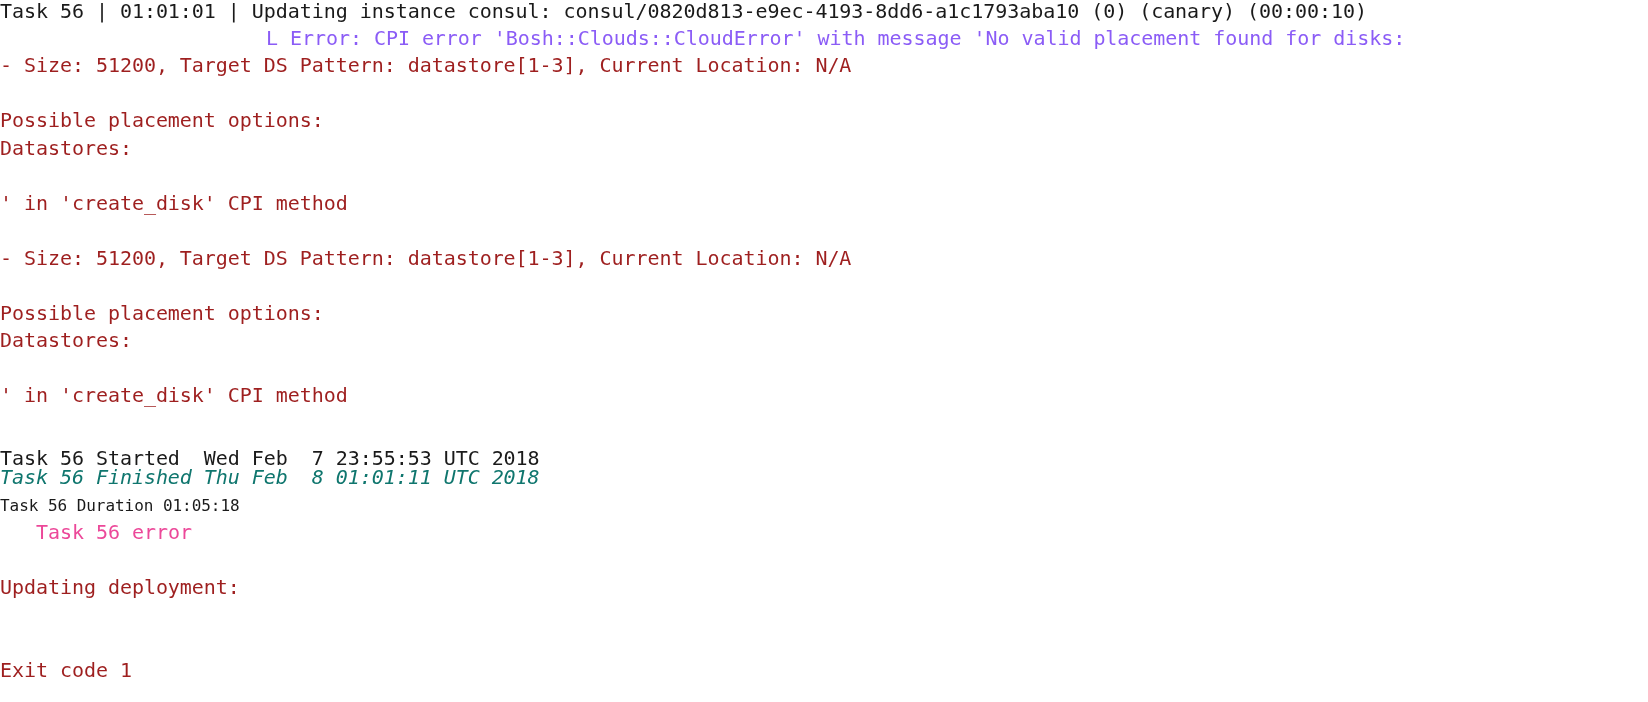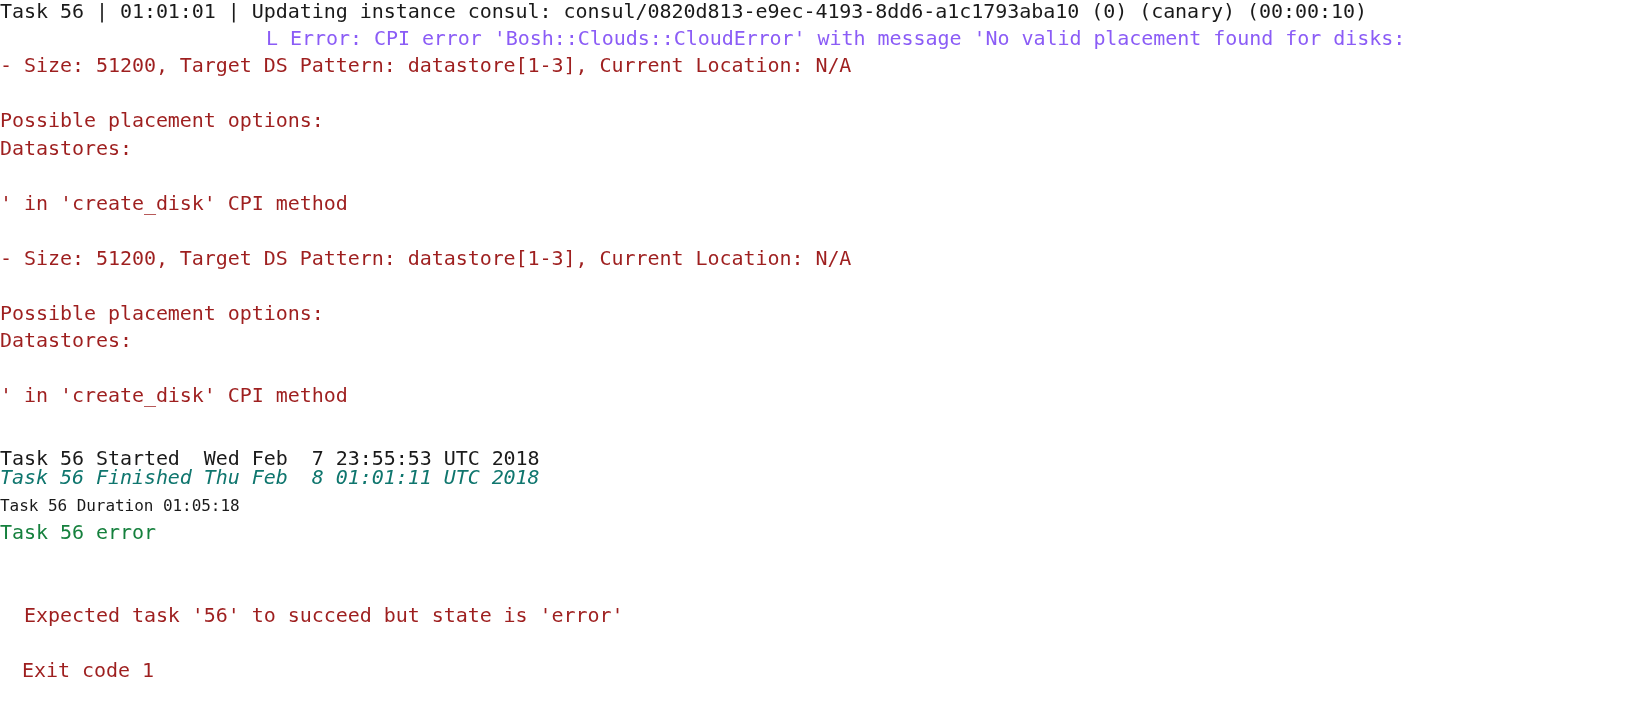--- a/index.html
+++ b/index.html
@@ -59,18 +59,18 @@
     <div class="line cond" style="top: 245px; left: 0px; font-size: 20px; line-height: 27.4px;"><span class="seg red" style="color: rgb(158, 31, 31);">- Size: 51200, Target DS Pattern: datastore[1-3], Current Location: N/A</span></div>
     <div class="line cond blank" style="top: 272px; left: 0px; font-size: 20px; line-height: 27.4px;">&nbsp;</div>
     <div class="line cond" style="top: 300px; left: 0px; font-size: 20px; line-height: 27.4px;"><span class="seg red" style="color: rgb(158, 31, 31);">Possible placement options:</span></div>
     <div class="line cond" style="top: 327px; left: 0px; font-size: 20px; line-height: 27.4px;"><span class="seg red" style="color: rgb(158, 31, 31);">Datastores:</span></div>
     <div class="line cond blank" style="top: 355px; left: 0px; font-size: 20px; line-height: 27.4px;">&nbsp;</div>
     <div class="line cond" style="top: 382px; left: 0px; font-size: 20px; line-height: 27.4px;"><span class="seg red" style="color: rgb(158, 31, 31);">' in 'create_disk' CPI method</span></div>
     <div class="line cond blank" style="top: 410px; left: 0px; font-size: 20px; line-height: 27.4px;">&nbsp;</div>
     <div class="line cond" style="top: 437px; left: 0px; font-size: 20px; line-height: 27.4px; margin-top: 8px;"><span class="seg blk" style="color: rgb(26, 26, 26);">Task 56 Started  Wed Feb  7 23:55:53 UTC 2018</span></div>
     <div class="line cond" style="top: 464px; left: 0px; font-size: 20px; line-height: 27.4px;"><span class="seg blk" style="color: #0f766e; font-style: italic;">Task 56 Finished Thu Feb  8 01:01:11 UTC 2018</span></div>
     <div class="line cond" style="top: 492px; left: 0px; font-size: 16px; line-height: 27.4px;"><span class="seg blk" style="color: rgb(26, 26, 26);">Task 56 Duration 01:05:18</span></div>
-    <div class="line cond" style="top: 519px; left: 0px; font-size: 20px; line-height: 27.4px;"><span class="seg blk" style="color: #15803d;">Task 56 error</span></div>
+    <div class="line cond" style="top: 519px; left: 0px; font-size: 20px; line-height: 27.4px;"><span class="seg blk" style="color: #ec4899; padding-left: 36px;">Task 56 error</span></div>
     <div class="line cond blank" style="top: 547px; left: 0px; font-size: 20px; line-height: 27.4px;">&nbsp;</div>
-    <div class="line cond" style="top: 602px; left: 0px; font-size: 20px; line-height: 27.4px;"><span class="seg red" style="color: rgb(158, 31, 31);">  Expected task '56' to succeed but state is 'error'</span></div>
+    <div class="line cond" style="top: 574px; left: 0px; font-size: 20px; line-height: 27.4px;"><span class="seg red" style="color: rgb(158, 31, 31);">Updating deployment:</span></div>
     <div class="line cond blank" style="top: 629px; left: 0px; font-size: 20px; line-height: 27.4px;">&nbsp;</div>
-    <div class="line cond" style="top: 657px; left: 0px; font-size: 20px; line-height: 27.4px;"><span class="seg red" style="color: rgb(158, 31, 31); padding-left: 22px;">Exit code 1</span></div>
+    <div class="line cond" style="top: 657px; left: 0px; font-size: 20px; line-height: 27.4px;"><span class="seg red" style="color: rgb(158, 31, 31);">Exit code 1</span></div>
   </div>
 
 </body></html>

